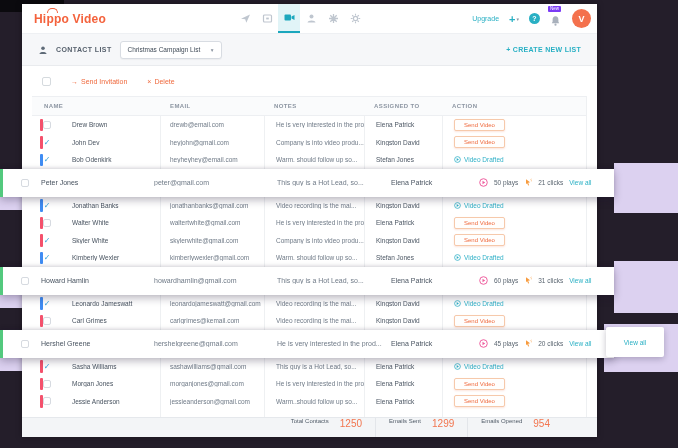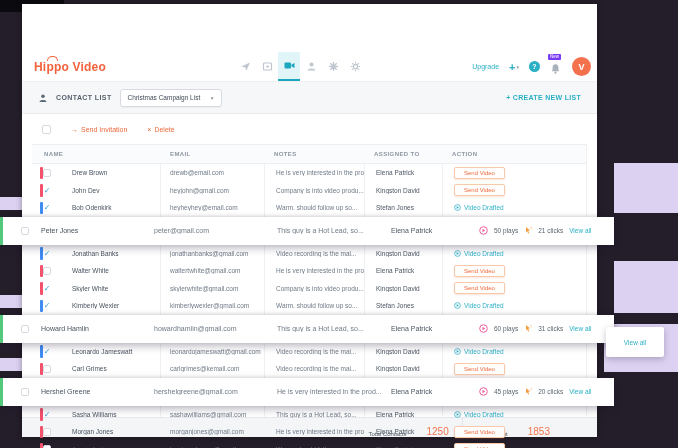--- a/index.html
+++ b/index.html
@@ -6,21 +6,21 @@
   *{box-sizing:border-box;font-family:"Liberation Sans","DejaVu Sans",sans-serif;}
   .stage{position:relative;width:678px;height:448px;background:#241e2a;overflow:hidden;}
   .notch{position:absolute;left:0;top:0;width:64px;height:12px;background:#0b0a0e;z-index:2;}
 
   
   .app{position:absolute;left:22px;top:4px;width:575px;height:433px;background:#fff;z-index:2;
        display:flex;flex-direction:column;box-shadow:0 0 6px rgba(0,0,0,.35);}
 
   
   .topbar{height:30px;flex:none;display:flex;align-items:center;padding:0 6px 0 12px;
-          border-bottom:1px solid #eef0f3;position:relative;margin-top:48px;}
+          border-bottom:1px solid #eef0f3;position:relative;}
   .logo{color:#f4623c;font-weight:700;font-size:12px;letter-spacing:.2px;position:relative;white-space:nowrap;}
   .logo-hat{position:absolute;left:13px;top:-4px;width:11px;height:5px;border:1.6px solid #f4623c;
             border-bottom:none;border-radius:6px 6px 0 0;}
   .nav{position:absolute;left:212px;top:0;bottom:0;display:flex;}
   .nav-item{width:22px;display:flex;align-items:center;justify-content:center;cursor:pointer;}
   .nav-item.active{background:#e1f4f7;border-bottom:2px solid #1ba7bd;}
   .top-right{margin-left:auto;display:flex;align-items:center;gap:10px;}
   .upgrade{color:#29b0c4;font-size:7px;cursor:pointer;text-decoration:none;}
   .plusbtn{color:#29b0c4;font-size:11px;font-weight:700;display:flex;align-items:center;gap:1px;cursor:pointer;}
   .plusbtn .caret{font-size:5px;color:#8a94a0;}
@@ -94,21 +94,21 @@
   .type-overlay .actioncell{padding-left:0;}
   .type-overlay .statscell{display:flex;gap:6px;align-items:center;}
   .playic{color:#ee5f9f;display:flex;}
   .draftic{display:flex;}
   .plays,.clicks{color:#5a6570;font-size:6.5px;}
   .viewall{color:#29b0c4;font-size:6.5px;cursor:pointer;text-decoration:none;}
 
   
   .statsbar{height:20px;flex:none;background:#f3f5f7;border-top:1px solid #e5e8ec;
             display:flex;align-items:center;justify-content:flex-end;padding-right:34px;}
-  .stat{display:flex;align-items:flex-end;gap:20px;padding:0 13px;border-left:1px solid #e3e6ea;height:100%;}
+  .stat{display:flex;align-items:flex-start;gap:11px;padding:0 13px;border-left:1px solid #e3e6ea;height:100%;}
   .stat:first-child{border-left:none;}
   .sl{font-size:6px;color:#515c68;}
   .sv{font-size:10px;color:#f2754e;}
 
   
   .patch{position:absolute;background:#dcd1f0;z-index:1;}
   .patch-a{left:614px;top:163px;width:64px;height:50px;}
   .patch-b{left:614px;top:261px;width:64px;height:52px;}
   .patch-c{left:604px;top:324px;width:74px;height:48px;}
   .patch-la{left:0;top:197px;width:22px;height:13px;}
@@ -537,21 +537,25 @@
     </div>
 
     <footer class="statsbar">
 
     <span class="stat">
           <span class="sl">Total Contacts</span>
           <span class="sv">1250</span>
         </span>
         <span class="stat">
           <span class="sl">Emails Sent</span>
-          <span class="sv">1853</span>
+          <span class="sv">1299</span>
+        </span>
+        <span class="stat">
+          <span class="sl">Emails Opened</span>
+          <span class="sv">954</span>
         </span>
       </footer>
   </div>
 
   <div class="patch patch-a"></div>
   <div class="patch patch-b"></div>
   <div class="patch patch-c"></div>
   <div class="patch patch-la"></div>
   <div class="patch patch-lb"></div>
   <div class="patch patch-lc"></div>

